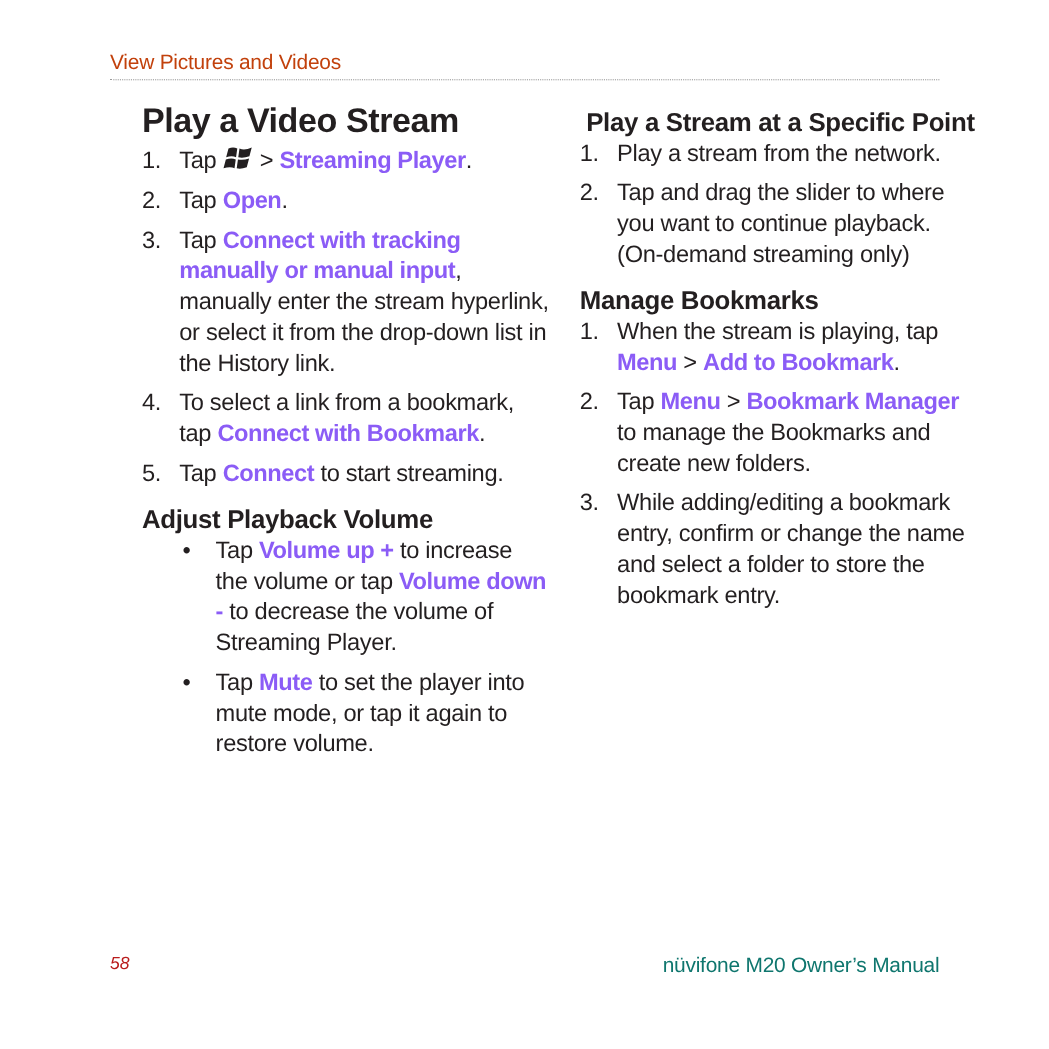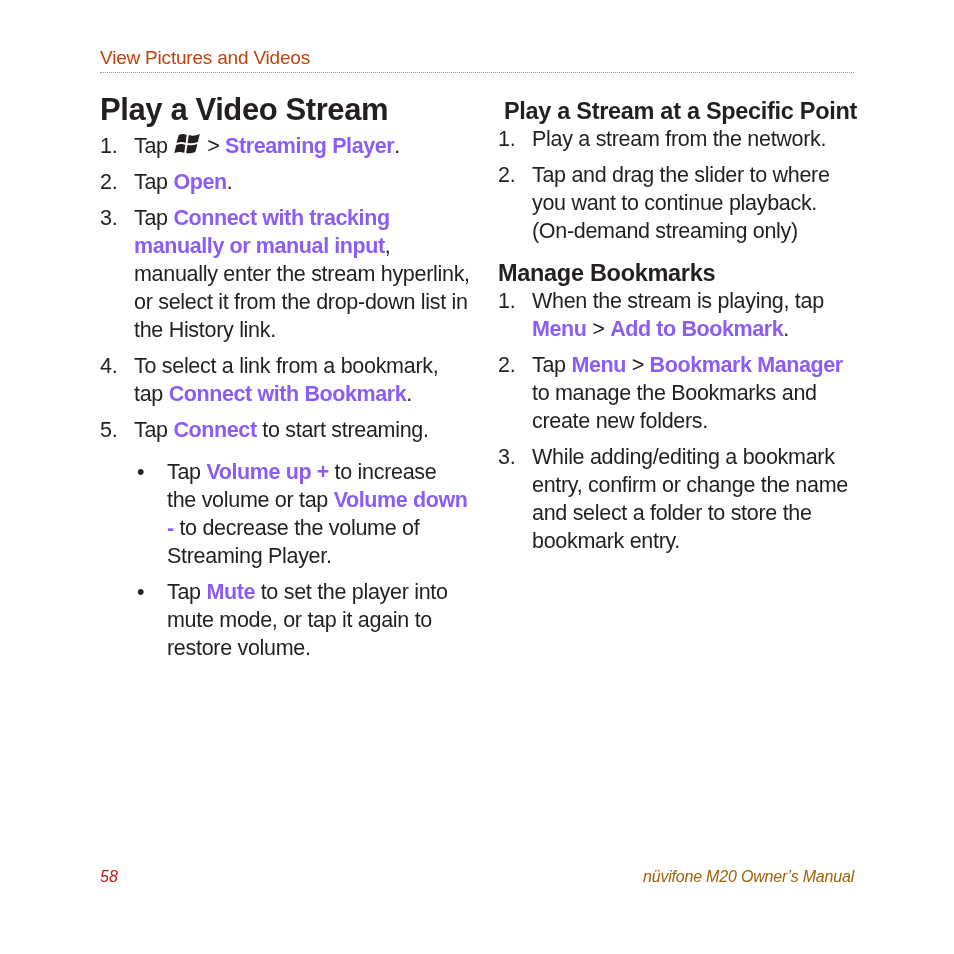--- a/index.html
+++ b/index.html
@@ -8,21 +8,21 @@
       font-family: "Liberation Sans", sans-serif; color: #231f20;
     }
     .header-text {
       position: absolute; left: 100px; top: 47px;
       font-size: 19px; letter-spacing: -0.2px; color: #c2410c;
     }
     .header-rule {
       position: absolute; left: 100px; top: 72px; width: 754px; height: 0;
       border-top: 1.5px dotted #9a9a9a;
     }
-    .col { position: absolute; top: 92px; }
+    .col { position: absolute; top: 92px; margin-left: 29px; }
     .col-left { left: 100px; width: 370px; }
     .col-right { left: 498px; width: 365px; }
     h1 {
       font-size: 31px; font-weight: bold; margin: 0; line-height: 36px;
       letter-spacing: -0.4px;
     }
     h2 {
       font-size: 23.5px; font-weight: bold; margin: 0; line-height: 28px;
       letter-spacing: -0.3px;
     }
@@ -50,21 +50,21 @@
     .win-icon {
       display: inline-block; width: 28px; height: 22px; vertical-align: -2px;
     }
     .section-gap { height: 6px; }
     .footer-page {
       position: absolute; left: 100px; top: 868px;
       font-size: 16px; font-style: italic; color: #b91c1c;
     }
     .footer-title {
       position: absolute; right: 100px; top: 868px;
-      font-size: 16px; font-style: italic; color: #a16207; letter-spacing: -0.2px;
+      font-size: 19px; color: #0f766e; letter-spacing: -0.2px;
     }
   </style>
 </head>
 <body>
 
 <div class="header-text">View Pictures and Videos</div>
 <div class="header-rule"></div>
 
 <div class="col col-left">
   <h1>Play a Video Stream</h1>
@@ -91,20 +91,21 @@
     <li class="step">
       <span class="step-num">4.</span>
       <span>To select a link from a bookmark, tap </span><span class="ui">Connect with Bookmark</span><span>.</span>
     </li>
     <li class="step">
       <span class="step-num">5.</span>
       <span>Tap </span><span class="ui">Connect</span><span> to start streaming.</span>
     </li>
   </ol>
   <div class="section-gap"></div>
+  <h2>Adjust Playback Volume</h2>
   <ul>
     <li class="bullet-item">
       <span class="bullet-mark">•</span>
       <span>Tap </span><span class="ui">Volume up +</span><span> to increase the volume or tap </span><span class="ui">Volume down -</span><span> to decrease the volume of Streaming Player.</span>
     </li>
     <li class="bullet-item">
       <span class="bullet-mark">•</span>
       <span>Tap </span><span class="ui">Mute</span><span> to set the player into mute mode, or tap it again to restore volume.</span>
     </li>
   </ul>

